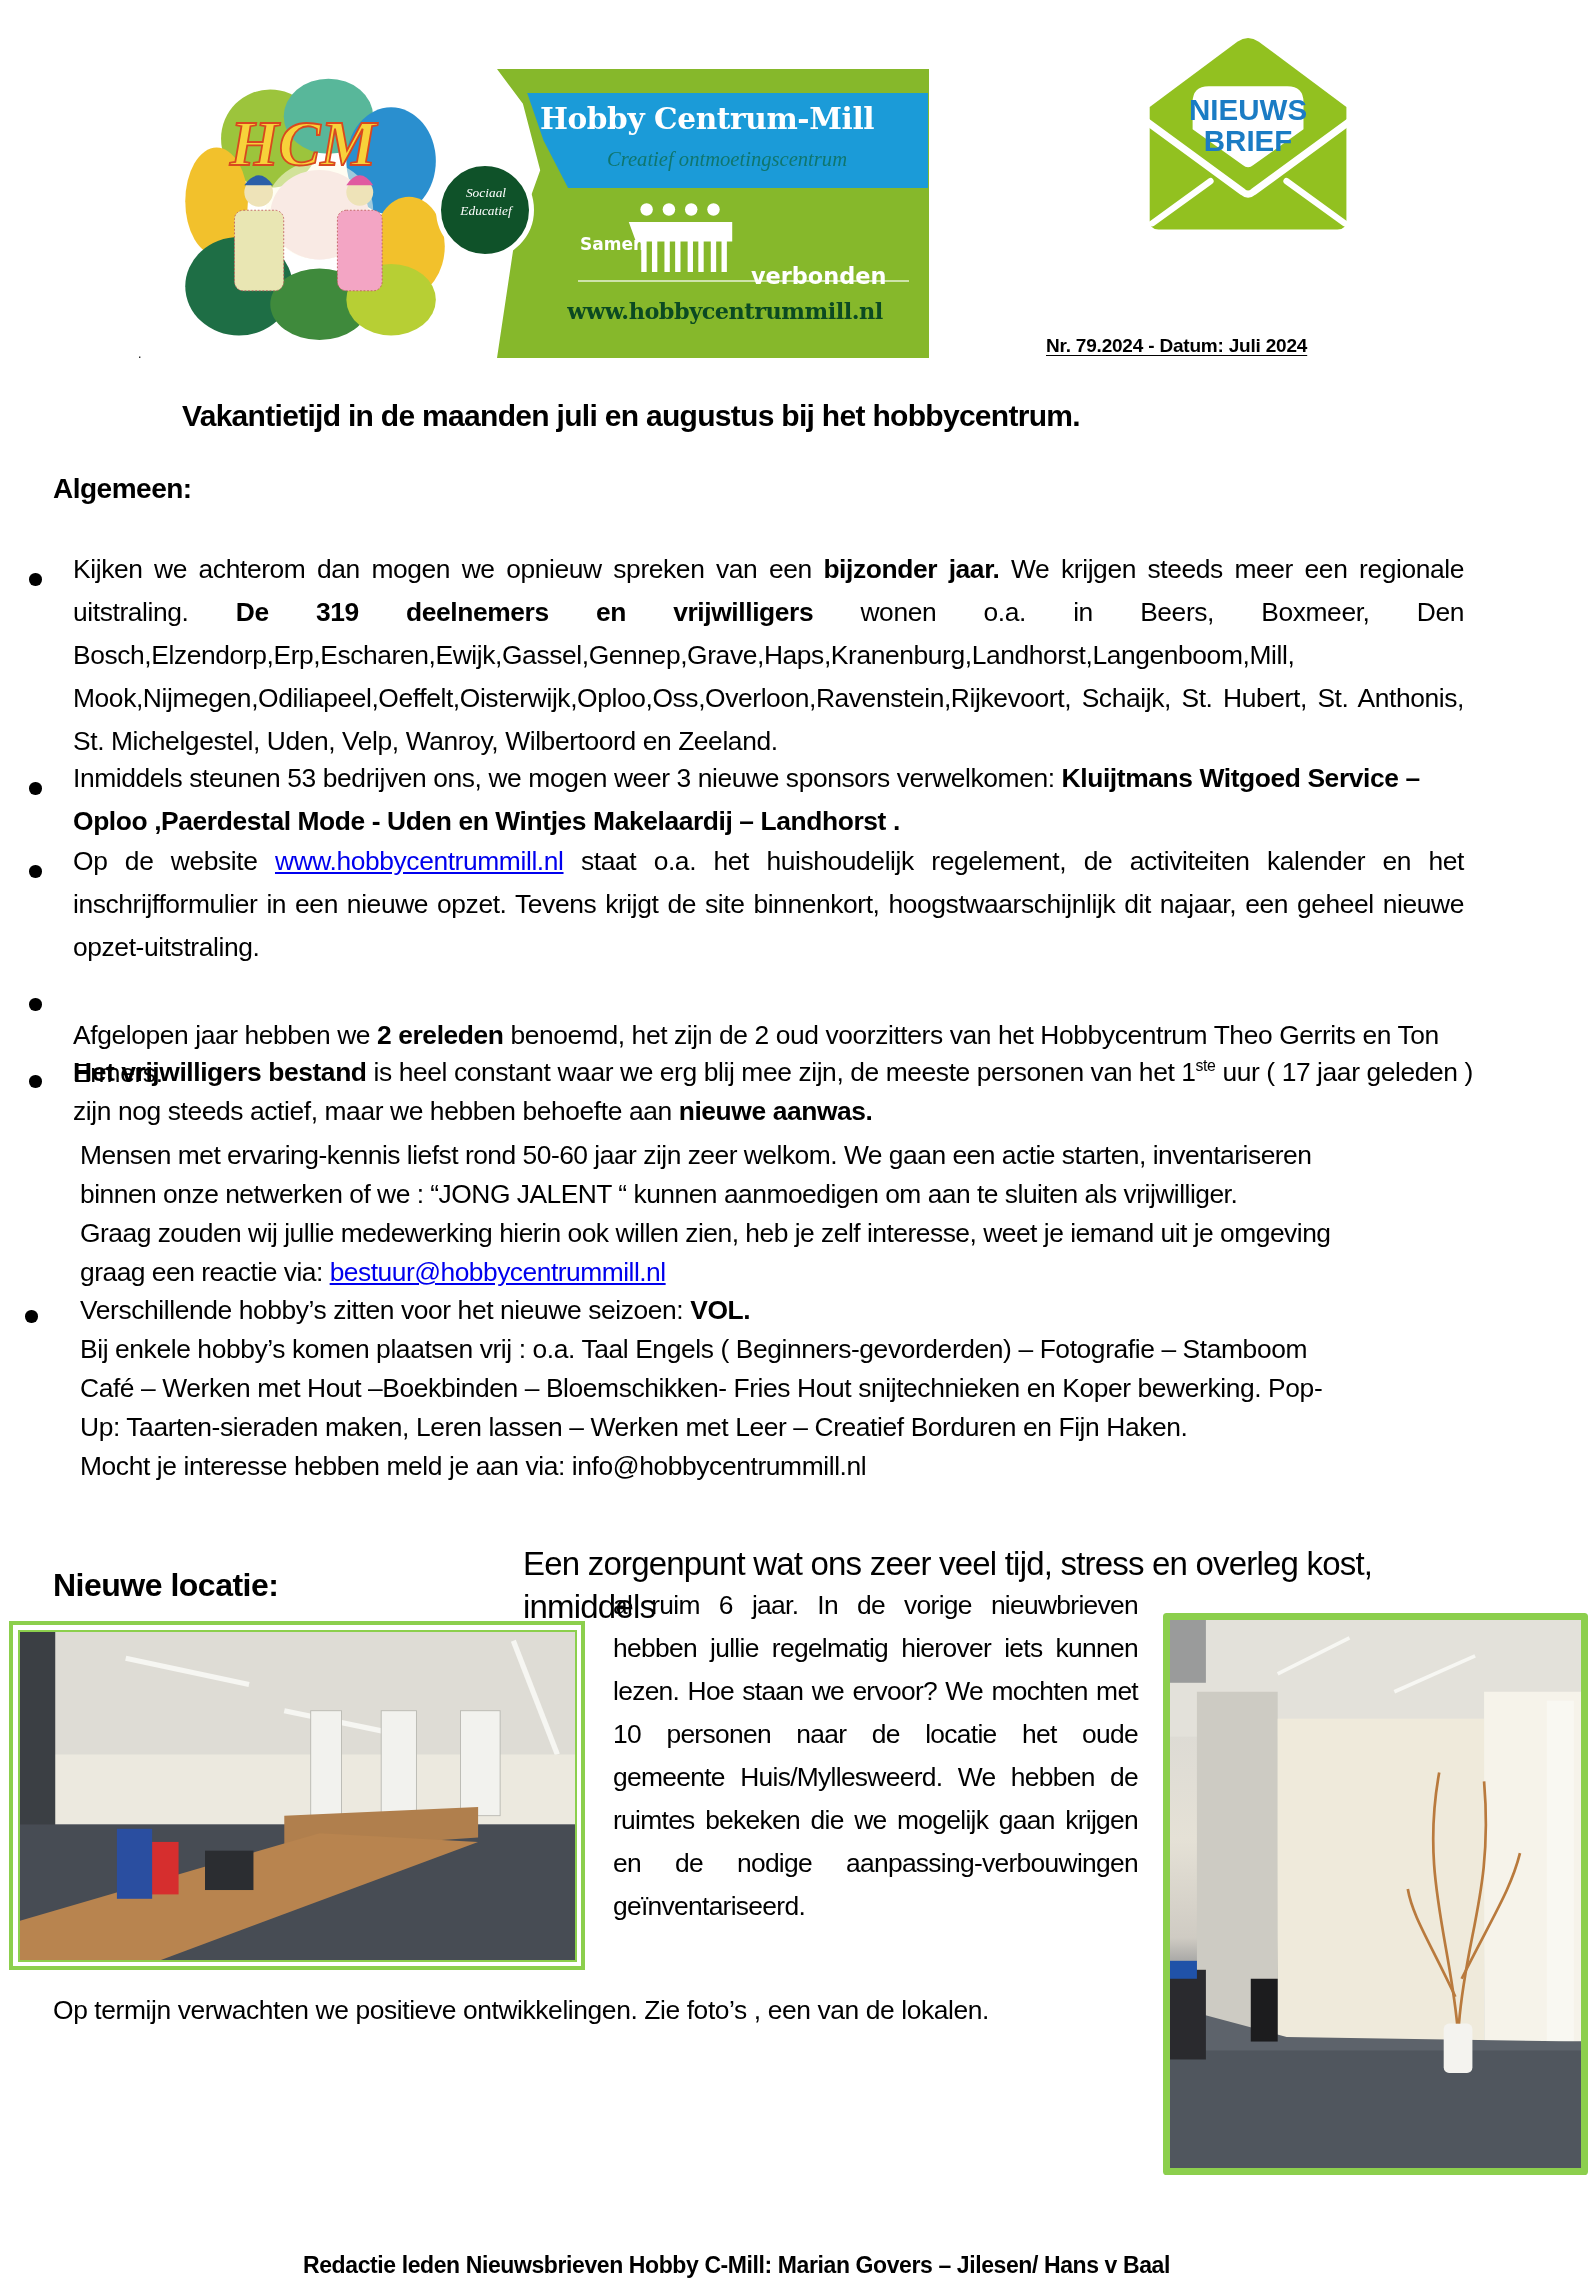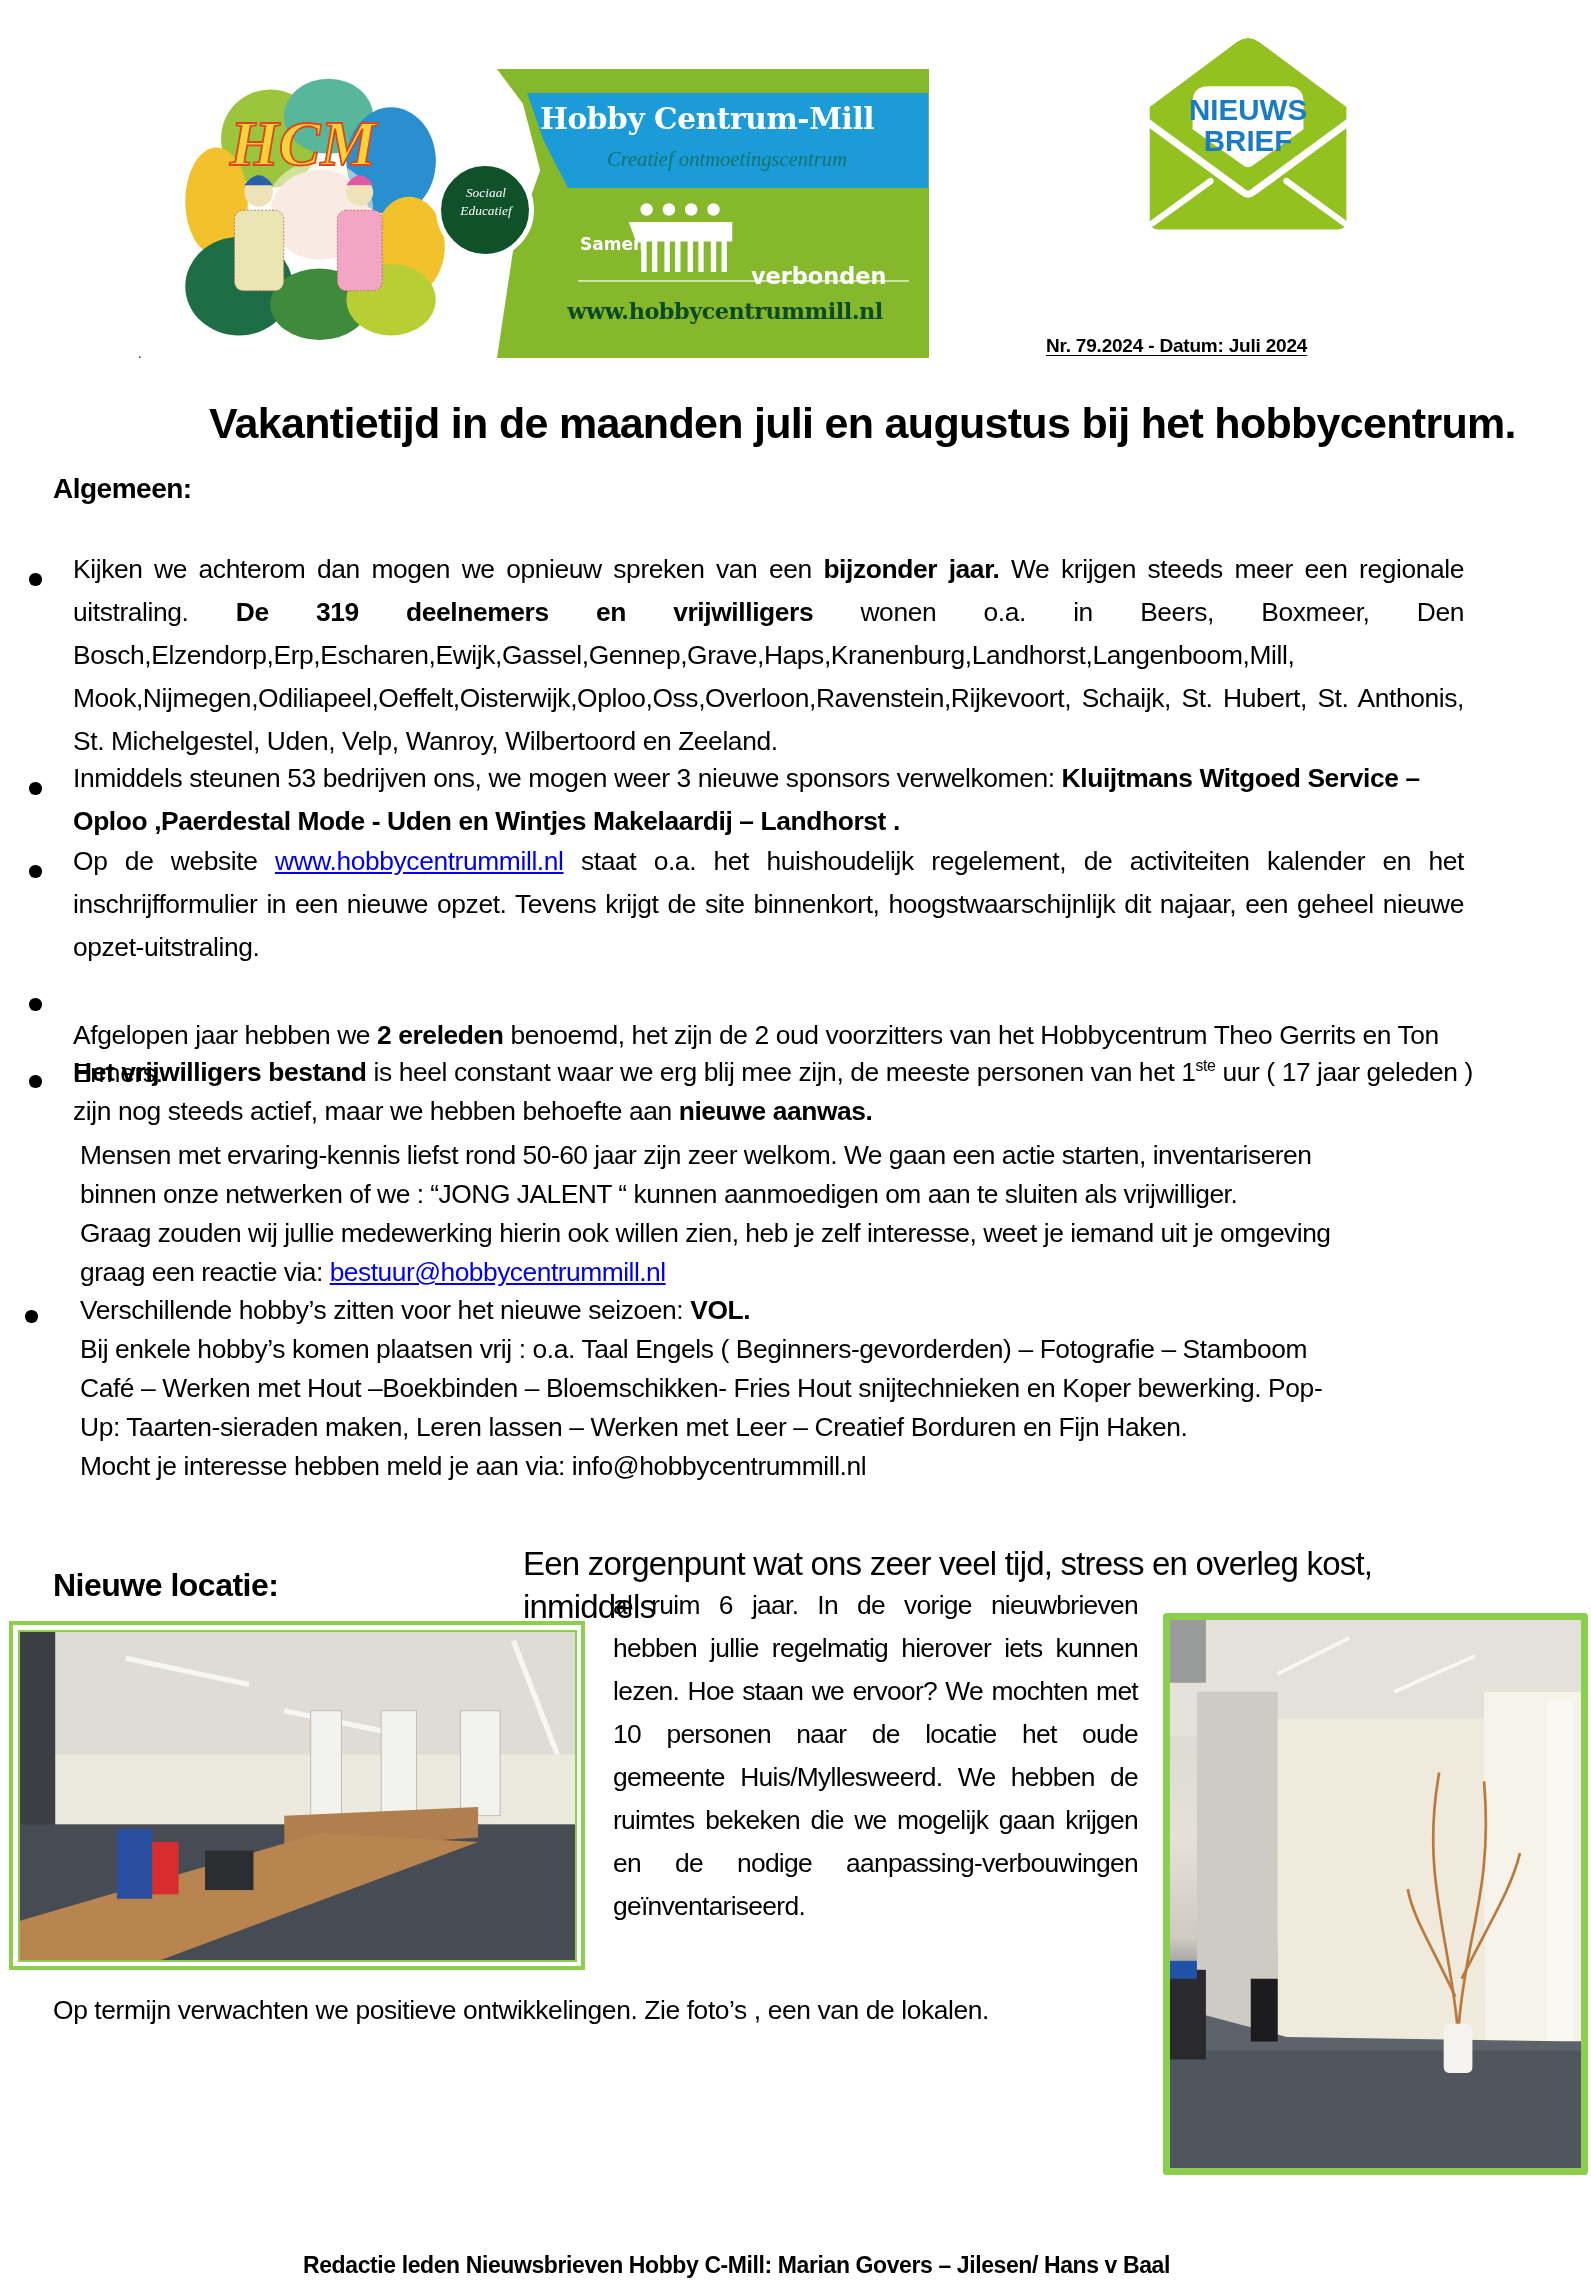--- a/index.html
+++ b/index.html
@@ -31,21 +31,21 @@
   #tiny-dot { left: 138px; top: 347px; font-size: 12.5px; }
 
   
   #envelope { left: 1130px; top: 21.5px; width: 237px; height: 211px; }
 
   #issue-line { left: 1046px; top: 335px; font-weight: bold; font-size: 19px;
     text-decoration: underline; text-underline-offset: 2.7px; letter-spacing: -0.2px; }
 
   
   .heading { font-weight: bold; }
-  #main-title { left: 182px; top: 399px; font-size: 43px; letter-spacing: -0.7px; margin-left: 27px; }
+  #main-title { left: 182px; top: 399px; font-size: 30px; letter-spacing: -0.7px; }
   #section-general { left: 53px; top: 473px; font-size: 28px; letter-spacing: -0.5px; }
   #section-location { left: 53px; top: 1535px; font-size: 32px; letter-spacing: -0.5px; margin-top: 32px; }
 
   
   .para { position: absolute; font-size: 26.4px; line-height: 43px; letter-spacing: -0.4px; }
   .bul { position: absolute; width: 12.5px; height: 12.5px; border-radius: 50%; background: #000; }
   .justify { text-align: justify; text-align-last: left; }
   a.link { color: #0000ee; text-decoration: underline; }
   b { font-weight: bold; }
   sup { font-size: 60%; line-height: 0; }

